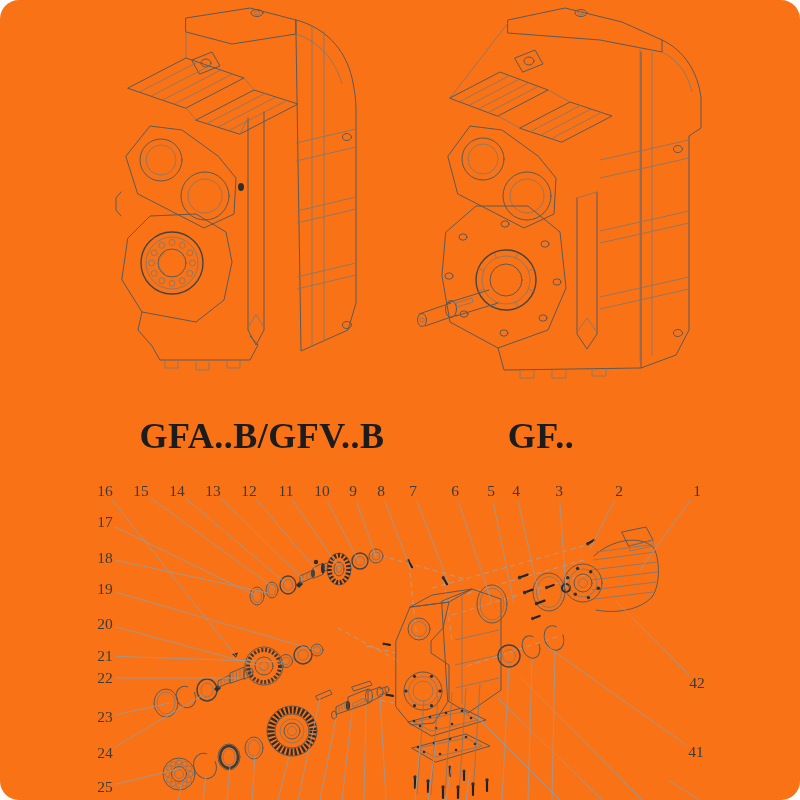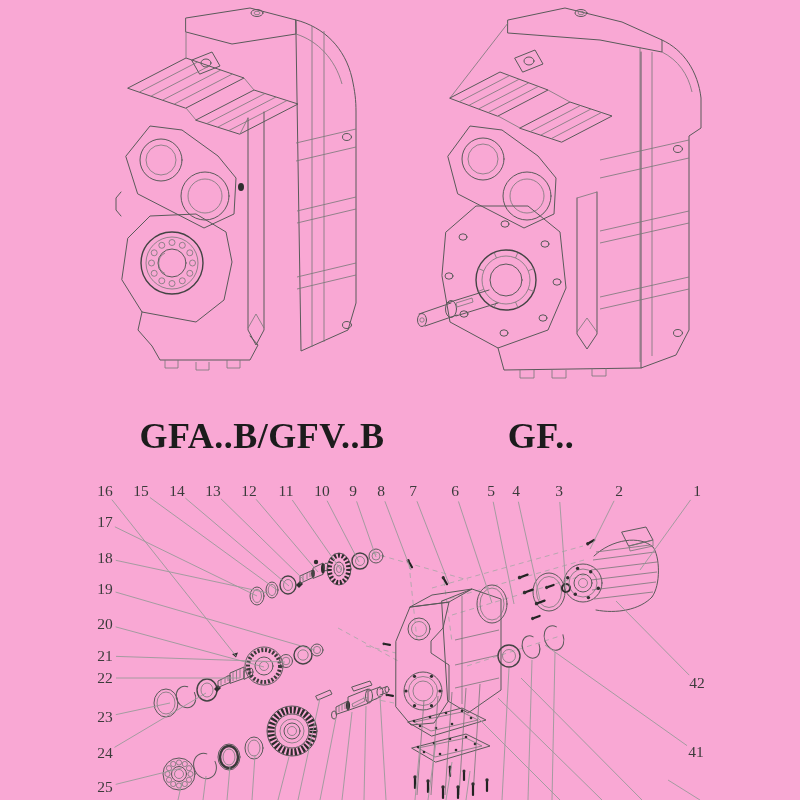--- a/index.html
+++ b/index.html
@@ -1,17 +1,17 @@
 <!DOCTYPE html>
 <html><head>
 <meta charset="utf-8">
 <style>
   html,body{margin:0;padding:0;}
   body{width:800px;height:800px;background:#fcfcfc;font-family:"Liberation Serif",serif;overflow:hidden;}
-  .canvas{position:relative;width:800px;height:800px;background:#f9a8d4;}
+  .canvas{position:relative;width:800px;height:800px;background:#f97316;border-radius:19px;}
   svg{display:block;}
   .ln{fill:none;stroke:#5a5a5a;stroke-width:1;stroke-linejoin:round;stroke-linecap:round;}
   .lt{fill:none;stroke:#777;stroke-width:0.8;stroke-linejoin:round;}
   .bd{fill:none;stroke:#444;stroke-width:1.4;}
   .teeth{fill:none;stroke:#3a3a3a;}
   .teethdk{fill:none;stroke:#2b2b2b;}
   .fdk{fill:#2e2e2e;stroke:none;}
   .dash{fill:none;stroke:#a6a6a6;stroke-width:0.8;stroke-dasharray:5 4;}
   .leader{stroke:#9a9a9a;stroke-width:0.9;}
   .bolt{stroke:#222;stroke-width:2.2;stroke-linecap:round;}

